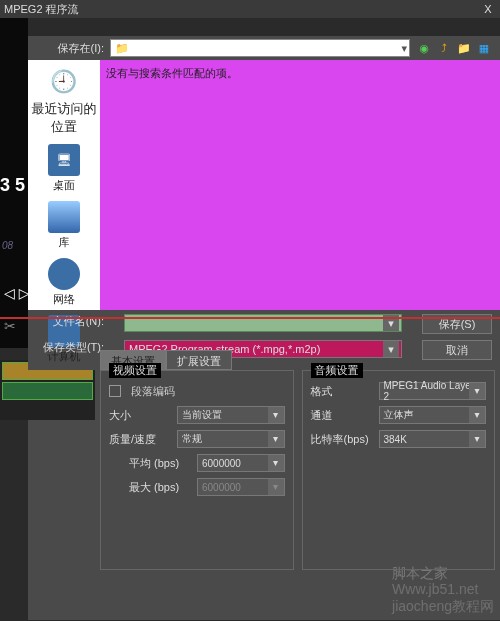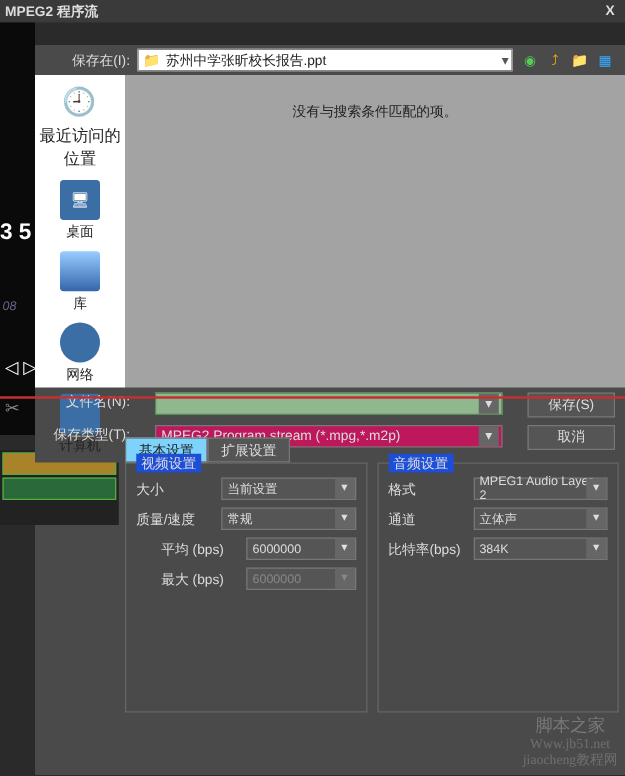--- a/index.html
+++ b/index.html
@@ -1,18 +1,18 @@
 <!DOCTYPE html>
 <html><head>
   <meta charset="utf-8">
   <style>
     * { margin: 0; padding: 0; box-sizing: border-box; font-family: "Microsoft YaHei", "SimSun", sans-serif; }
     body { width: 500px; height: 621px; background: #2a2a2a; color: #ccc; font-size: 11px; overflow: hidden; position: relative; }
     
-    .titlebar { height: 18px; background: #3a3a3a; display: flex; align-items: center; padding: 0 4px; color: #ddd; font-weight: bold; }
+    .titlebar { height: 18px; background: #3a3a3a; display: flex; align-items: center; padding: 0 4px; color: #ddd; }
     .titlebar .close { margin-left: auto; width: 16px; text-align: center; cursor: pointer; }
     
     .left-bg { position: absolute; left: 0; top: 18px; width: 28px; height: 330px; background: #0a0a0a; z-index: 0; }
     .left-num { position: absolute; left: 0; top: 175px; color: #fff; font-size: 18px; font-weight: bold; }
     .left-time { position: absolute; left: 2px; top: 240px; color: #668; font-size: 10px; font-style: italic; }
     .left-arrows { position: absolute; left: 4px; top: 285px; color: #fff; font-size: 14px; }
     .left-scissors { position: absolute; left: 4px; top: 318px; color: #888; font-size: 14px; }
     
     .save-dialog { position: absolute; left: 28px; top: 36px; width: 472px; background: #4a4a4a; z-index: 1; }
     
@@ -26,78 +26,77 @@
     
     .mid { display: flex; height: 250px; }
     .places { width: 72px; background: #fff; display: flex; flex-direction: column; align-items: center; padding-top: 6px; gap: 8px; }
     .place { display: flex; flex-direction: column; align-items: center; gap: 2px; color: #222; }
     .place .ico { width: 32px; height: 32px; display: flex; align-items: center; justify-content: center; font-size: 22px; }
     .place .ico.recent { color: #4a8; }
     .place .ico.desktop { background: #3b6ea5; border-radius: 3px; color: #fff; font-size: 12px; }
     .place .ico.lib { background: linear-gradient(#9cf,#36a); border-radius: 3px; }
     .place .ico.computer { background: #3b6ea5; border-radius: 3px; }
     .place .ico.network { background: #3b6ea5; border-radius: 50%; }
-    .file-area { flex: 1; background: #a3a3a3; padding: 22px; color: #222; text-align: center; }
+    .file-area { flex: 1; background: #d946ef; padding: 6px; color: #222; }
     
     .bottom-rows { padding: 4px 8px; }
     .brow { display: flex; align-items: flex-start; height: 26px; gap: 20px; }
     .brow .lbl { width: 68px; color: #ddd; text-align: right; }
     .brow .field { flex: 1; height: 18px; background: #be185d; border: 1px solid #777; position: relative; display: flex; align-items: center; padding: 0 4px; color: #ddd; }
     .brow .field.filename { background: #8fb88f; border-color: #5a8a5a; }
     .brow .field .dd { position: absolute; right: 2px; top: 0; width: 16px; height: 16px; background: #666; color: #ddd; text-align: center; line-height: 16px; }
     .brow .btn { width: 70px; height: 20px; background: #555; border: 1px solid #777; color: #ddd; text-align: center; line-height: 18px; cursor: pointer; }
     
     .redline { position: absolute; left: 0; top: 317px; width: 500px; height: 2px; background: #c33030; z-index: 5; }
     
     .tabs { position: absolute; left: 100px; top: 350px; display: flex; z-index: 2; }
     .tab { height: 20px; padding: 0 10px; line-height: 20px; background: #555; border: 1px solid #777; color: #ddd; cursor: pointer; }
-    .tab.active { background: #7dd3fc; color: #222; font-family: Liberation Serif, serif; }
+    .tab.active { background: #737373; color: #222; font-family: Liberation Serif, serif; }
     
     .settings { position: absolute; left: 100px; top: 370px; width: 395px; height: 200px; display: flex; gap: 8px; z-index: 2; }
     .group { flex: 1; border: 1px solid #666; padding: 8px; position: relative; }
-    .group .gtitle { position: absolute; top: -8px; left: 8px; background: #1d4ed8; padding: 0 4px; color: #ddd; }
+    .group .gtitle { position: absolute; top: -8px; left: 8px; background: #000000; padding: 0 4px; color: #ddd; }
     .srow { display: flex; align-items: center; height: 24px; gap: 6px; }
     .srow .slbl { width: 62px; color: #ddd; }
     .srow .sfld { flex: 1; height: 18px; background: #555; border: 1px solid #777; position: relative; display: flex; align-items: center; padding: 0 4px; color: #ddd; font-size: 10px; }
     .srow .sfld.dis { color: #888; }
     .srow .sfld .dd { position: absolute; right: 0; width: 16px; height: 16px; background: #666; text-align: center; line-height: 16px; }
     .chk { width: 12px; height: 12px; border: 1px solid #999; display: inline-block; margin-right: 4px; }
     .radio { width: 10px; height: 10px; border: 1px solid #999; border-radius: 50%; display: inline-flex; align-items: center; justify-content: center; margin-right: 3px; }
     .radio.on::after { content: ''; width: 5px; height: 5px; background: #ddd; border-radius: 50%; }
     .indent { margin-left: 20px; }
     
     .main-bg { position: absolute; left: 28px; top: 340px; width: 472px; height: 280px; background: #4a4a4a; }
     
     .track-area { position: absolute; left: 0; top: 360px; width: 95px; height: 60px; background: #222; }
     .track { height: 18px; background: #a8832a; margin: 2px; border: 1px solid #5a4; }
     .track.audio { background: #2a6a3a; }
     
-    .watermark { position: absolute; right: 6px; bottom: 6px; color: rgba(255,255,255,0.25); font-size: 14px; text-align: center; line-height: 1.2; }
-    .watermark .small { font-size: 11px; color: rgba(255,255,255,0.2); font-family: Liberation Serif, serif; }
+    .watermark { position: absolute; right: 6px; bottom: 6px; color: rgba(255,255,255,0.25); font-size: 14px; text-align: left; line-height: 1.2; }
+    .watermark .small { font-size: 14px; color: rgba(255,255,255,0.2); }
   </style>
 </head>
 <body>
 
 <div class="titlebar">
   <span>MPEG2 程序流</span>
   <span class="close">X</span>
 </div>
 
 <div class="left-bg"></div>
 <div class="left-num">3 5</div>
 <div class="left-time">08</div>
 <div class="left-arrows">◁  ▷</div>
 <div class="left-scissors">✂</div>
 
 <div class="save-dialog">
   <div class="save-row">
     <span class="lbl">保存在(I):</span>
     <div class="path-select">
       <span class="folder">📁</span>
-      <span>苏州中学张昕校长报告.ppt</span>
       <span class="dd">▾</span>
     </div>
     <div class="tool-icons">
       <span style="color:#5c5">◉</span>
       <span style="color:#fa0">⤴</span>
       <span style="color:#fc0">📁</span>
       <span style="color:#3af">▦</span>
     </div>
   </div>
 
@@ -155,20 +154,24 @@
 
 <div class="tabs">
   <div class="tab active">基本设置</div>
   <div class="tab">扩展设置</div>
 </div>
 
 <div class="settings">
   <div class="group">
     <span class="gtitle">视频设置</span>
     <div class="srow">
+      <span class="chk"></span>
+      <span>段落编码</span>
+    </div>
+    <div class="srow">
       <span class="slbl">大小</span>
       <div class="sfld">
           <span>当前设置</span>
           <span class="dd">▾</span>
         </div>
     </div>
     <div class="srow">
       <span class="slbl">质量/速度</span>
       <div class="sfld">
           <span>常规</span>

